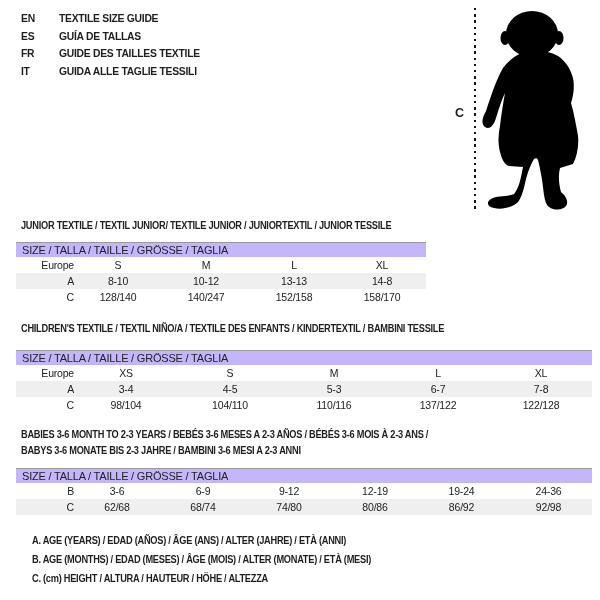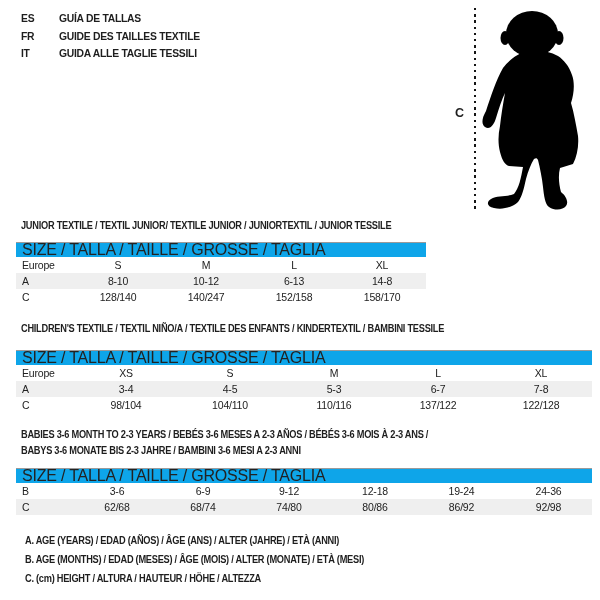--- a/index.html
+++ b/index.html
@@ -27,46 +27,50 @@
     position:absolute; left:21px; font-weight:bold; font-size:10.5px;
     letter-spacing:-0.3px; white-space:nowrap; transform:scaleX(0.88); transform-origin:0 0;
     line-height:15.5px;
   }
   
   .size-table {
     position:absolute; left:16px; border-collapse:collapse; table-layout:fixed;
     font-size:10.5px; letter-spacing:-0.2px; color:#222;
   }
   .size-table th {
-    background:#0ea5e9; border-top:1px solid #9a9a9a;
+    background:#c4b5fd; border-top:1px solid #9a9a9a;
     font-weight:normal; text-align:left; padding:0 0 0 6px;
-    height:14px; line-height:14px; font-size:16px; white-space:nowrap; overflow:hidden;
+    height:14px; line-height:14px; font-size:11px; white-space:nowrap; overflow:hidden;
   }
   .size-table td { text-align:center; height:16px; line-height:16px; padding:0; white-space:nowrap; }
-  .size-table td.lbl { text-align:left; padding-left:6px; }
+  .size-table td.lbl { text-align:right; padding-left:6px; }
   .size-table tbody tr:nth-child(even) td { background:#efefef; }
   .t1 { width:410px; top:242px; }
   .t2 { width:576px; top:350px; }
   .t3 { width:576px; top:468px; }
   .title-1 { top:218px; }
   .title-2 { top:321px; }
   .title-3 { top:427px; }
   
-  .legend { position:absolute; left:25px; top:533px; }
+  .legend { position:absolute; left:32px; top:533px; }
   .legend-line {
     font-weight:bold; font-size:10.5px; letter-spacing:-0.3px; white-space:nowrap;
     height:18.8px; line-height:14px; transform:scaleX(0.88); transform-origin:0 0;
   }
 </style>
 </head>
 <body>
 
 <div class="canvas">
 
   <div class="lang-block">
+    <div class="lang-row">
+      <span class="lang-code">EN</span>
+      <span class="lang-label">TEXTILE SIZE GUIDE</span>
+    </div>
     <div class="lang-row">
       <span class="lang-code">ES</span>
       <span class="lang-label">GUÍA DE TALLAS</span>
     </div>
     <div class="lang-row">
       <span class="lang-code">FR</span>
       <span class="lang-label">GUIDE DES TAILLES TEXTILE</span>
     </div>
     <div class="lang-row">
       <span class="lang-code">IT</span>
@@ -130,21 +134,21 @@
         <td class="lbl">Europe</td>
         <td>S</td>
         <td>M</td>
         <td>L</td>
         <td>XL</td>
       </tr>
       <tr>
         <td class="lbl">A</td>
         <td>8-10</td>
         <td>10-12</td>
-        <td>6-13</td>
+        <td>13-13</td>
         <td>14-8</td>
       </tr>
       <tr>
         <td class="lbl">C</td>
         <td>128/140</td>
         <td>140/247</td>
         <td>152/158</td>
         <td>158/170</td>
       </tr>
     </tbody>
@@ -211,21 +215,21 @@
       <tr>
         <th colspan="7">SIZE / TALLA / TAILLE / GRÖSSE / TAGLIA</th>
       </tr>
     </thead>
     <tbody>
       <tr>
         <td class="lbl">B</td>
         <td>3-6</td>
         <td>6-9</td>
         <td>9-12</td>
-        <td>12-18</td>
+        <td>12-19</td>
         <td>19-24</td>
         <td>24-36</td>
       </tr>
       <tr>
         <td class="lbl">C</td>
         <td>62/68</td>
         <td>68/74</td>
         <td>74/80</td>
         <td>80/86</td>
         <td>86/92</td>

